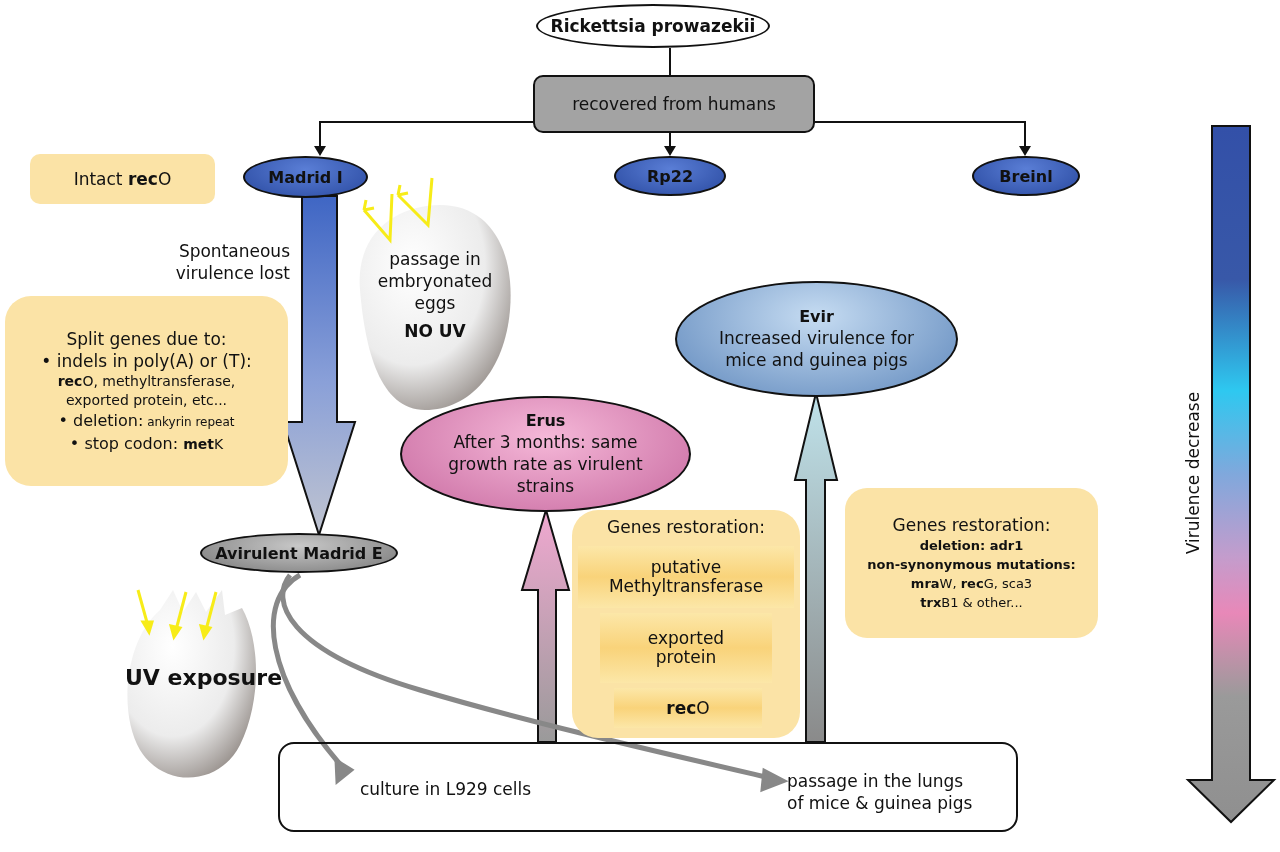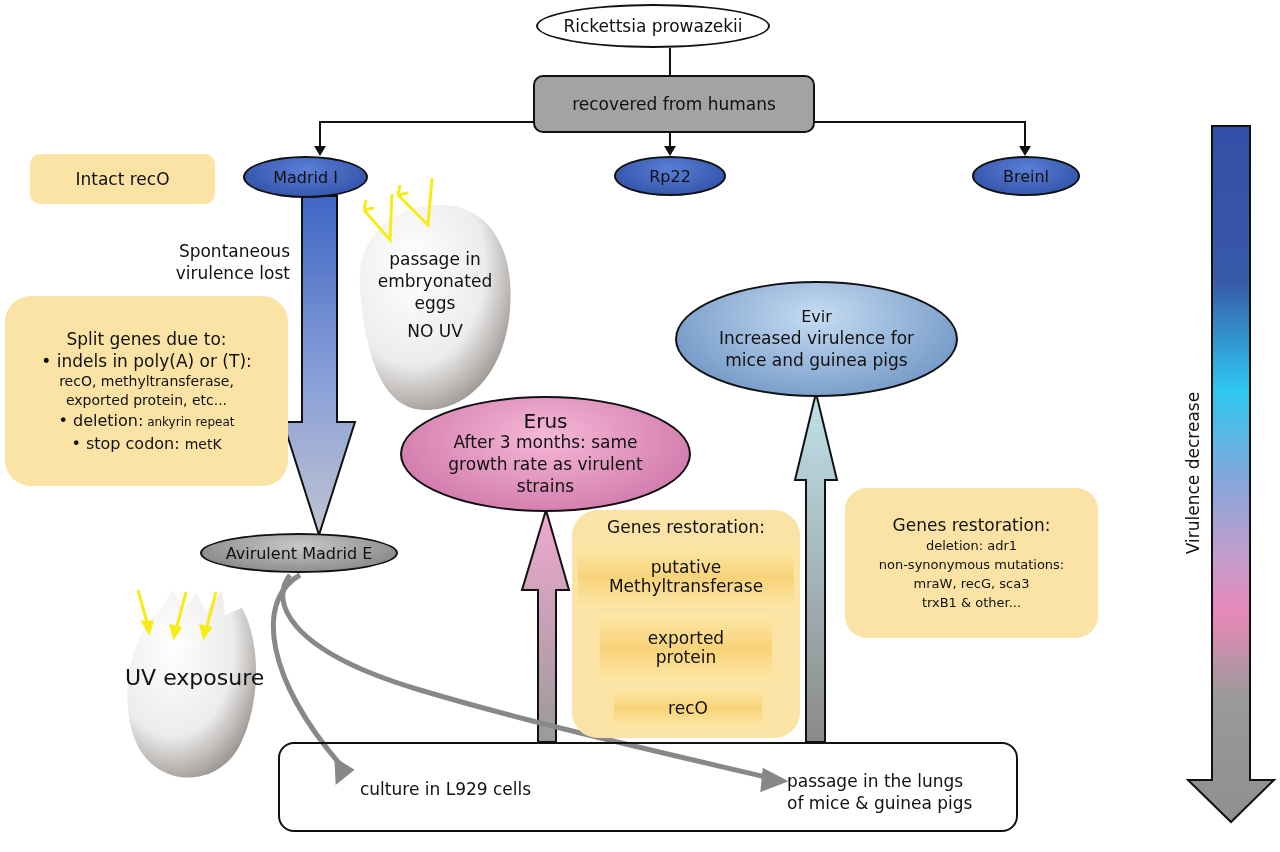--- a/index.html
+++ b/index.html
@@ -3,21 +3,21 @@
 <meta charset="utf-8">
 <style>
   html, body { margin: 0; padding: 0; background: #ffffff; }
   body { width: 1280px; height: 852px; position: relative; overflow: hidden;
          font-family: "DejaVu Sans", sans-serif; color: #111; }
   #diagram { position: absolute; left: 0; top: 0; }
   .abs { position: absolute; box-sizing: border-box; }
   .center { display: flex; flex-direction: column; align-items: center; justify-content: center; text-align: center; }
   .note { background: #fbe3a6; border-radius: 18px; }
   .txt { font-size: 17px; line-height: 22px; }
-  .b { font-weight: normal; }
+  .b { font-weight: bold; }
   .ell { border: 2px solid #111; border-radius: 50%; }
   .box { border: 2px solid #111; border-radius: 10px; background: #a3a3a3; }
   .gene-bar { background: linear-gradient(#fce7a8, #f9d37a 50%, #fce7a8); }
 </style>
 </head>
 <body>
 
 <svg id="diagram" width="1280" height="852" viewBox="0 0 1280 852">
   <defs>
     <linearGradient id="gMadridArrow" x1="0" y1="0" x2="0" y2="1">
@@ -153,21 +153,21 @@
   <div class="txt b" style="margin-top:6px;">NO UV</div>
 </div>
 
 <div class="abs ell center" style="left:200px; top:533px; width:198px; height:40px; background:radial-gradient(ellipse at 50% 30%, #c8c8c8, #7a7a7a);">
   <span class="b" style="font-size:16px;">Avirulent Madrid E</span>
 </div>
 
 <div class="abs b" style="left:125px; top:665px; font-size:22px;">UV exposure</div>
 
 <div class="abs ell center" style="left:400px; top:396px; width:291px; height:116px; background:radial-gradient(ellipse at 50% 35%, #f5b8d8, #c86aa0);">
-  <div class="b" style="font-size:20px; line-height:20px;">Erus</div>
+  <div class="b" style="font-size:16px; line-height:20px;">Erus</div>
   <div class="txt">After 3 months: same</div>
   <div class="txt">growth rate as virulent</div>
   <div class="txt">strains</div>
 </div>
 
 <div class="abs ell center" style="left:675px; top:281px; width:283px; height:116px; background:radial-gradient(ellipse at 50% 30%, #c6dcf2, #5f88bc);">
   <div class="b" style="font-size:16px; line-height:20px;">Evir</div>
   <div class="txt">Increased virulence for</div>
   <div class="txt">mice and guinea pigs</div>
 </div>

